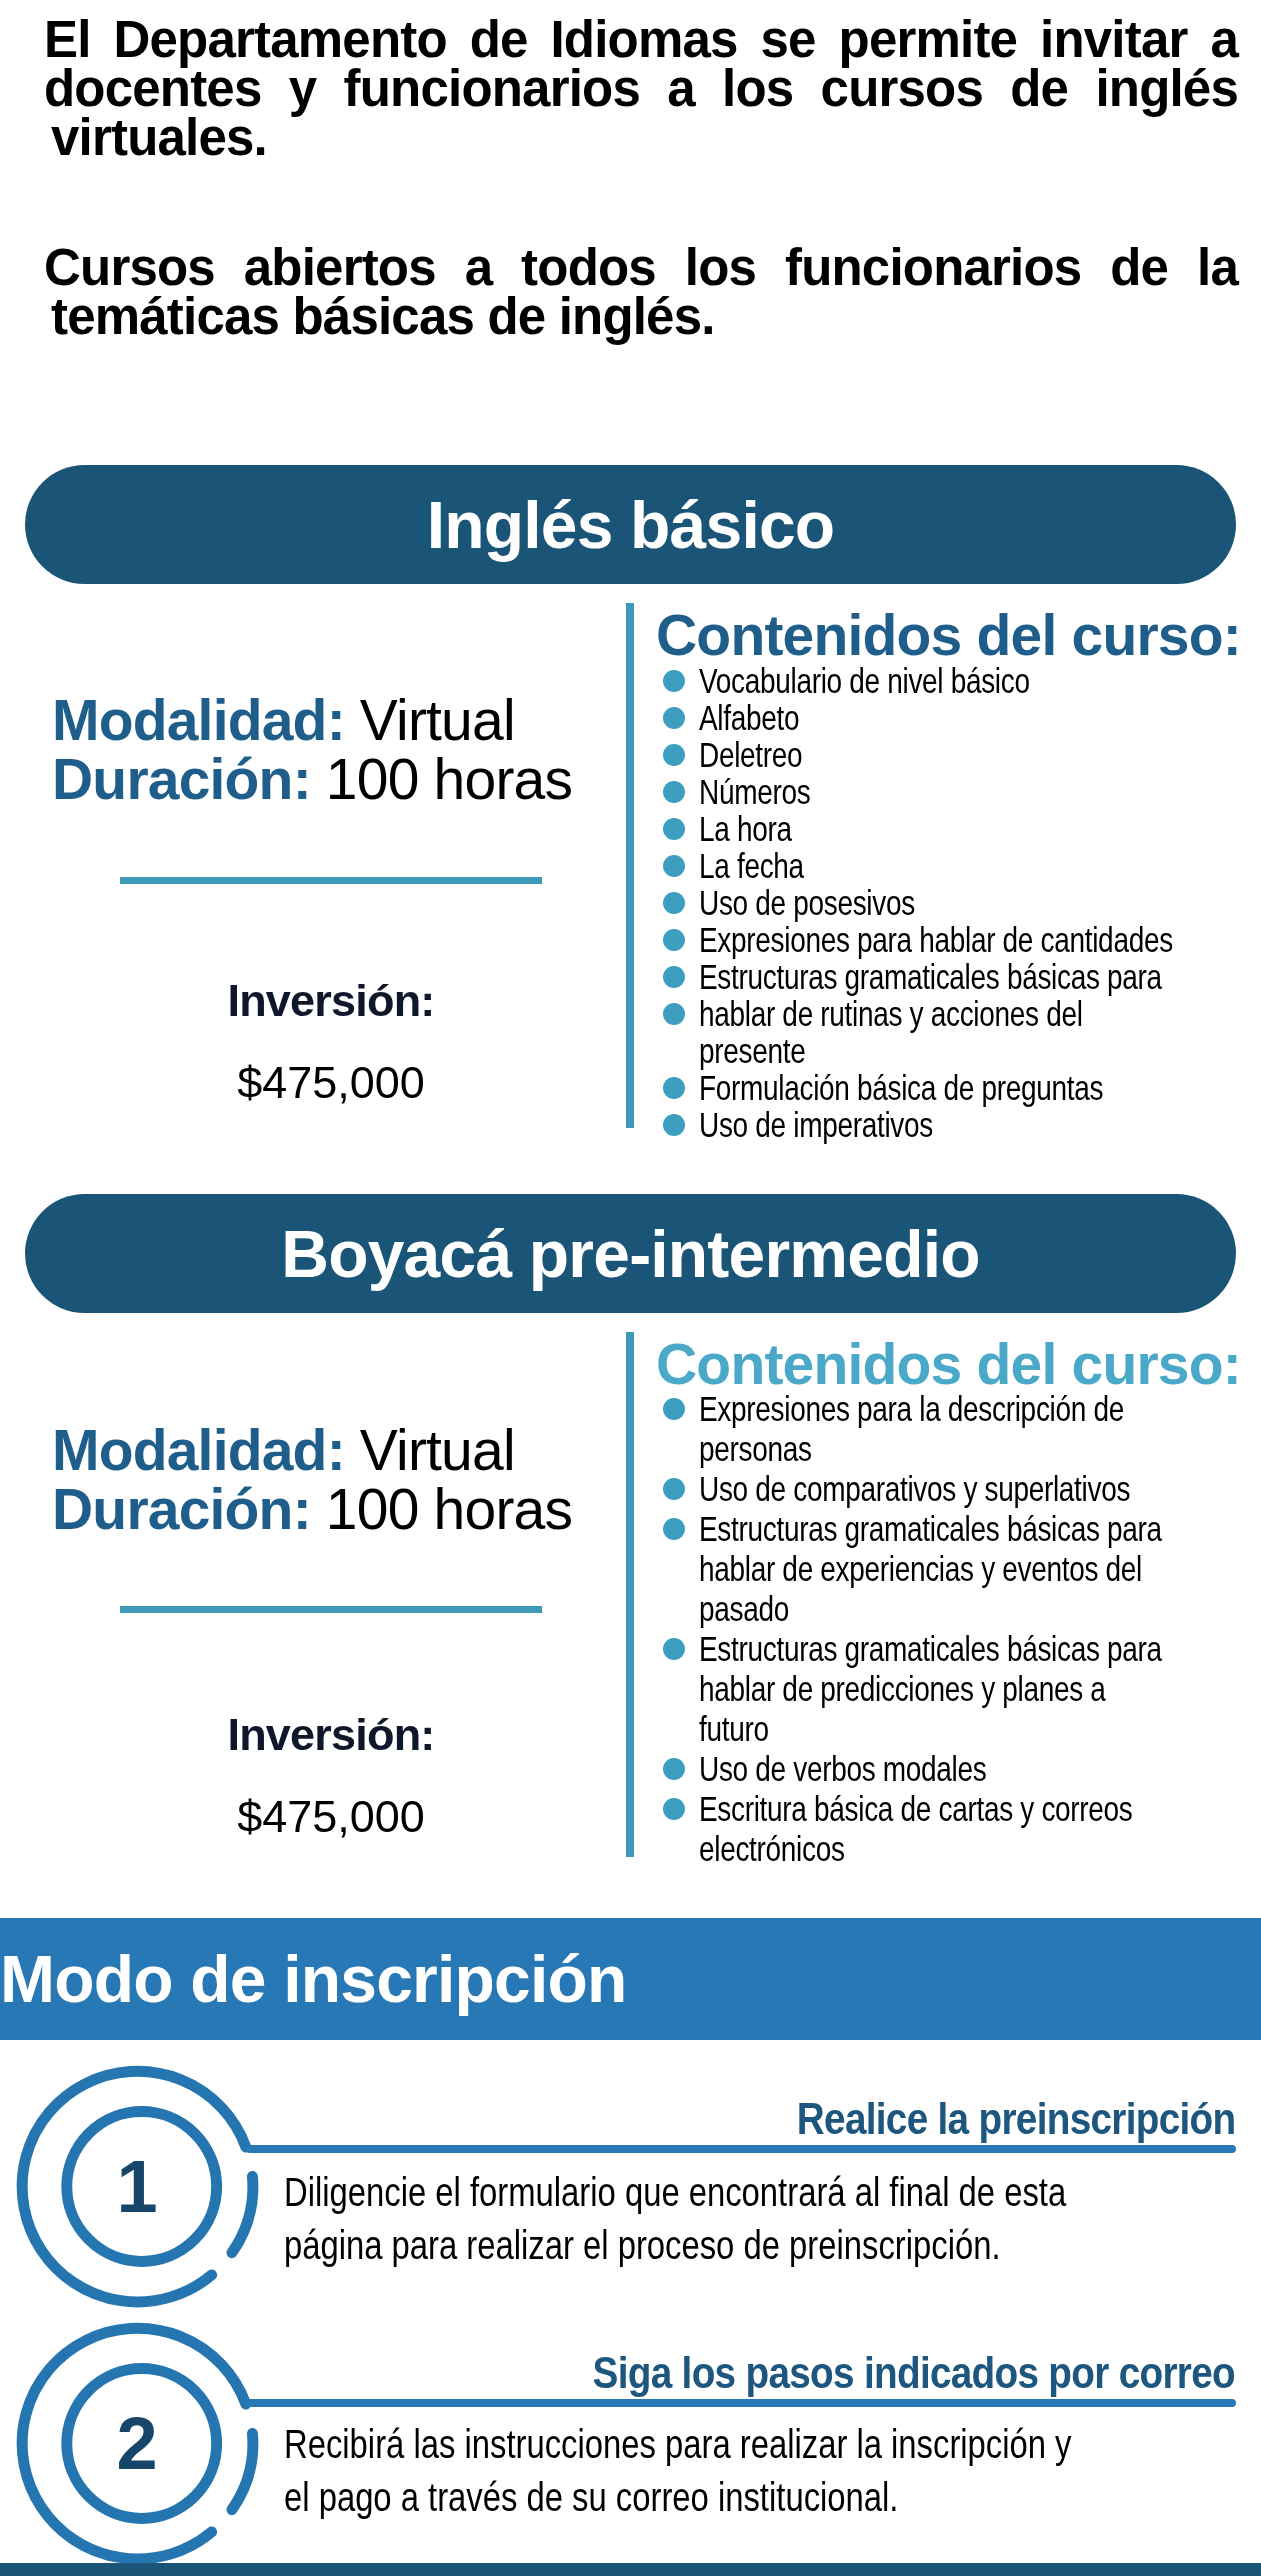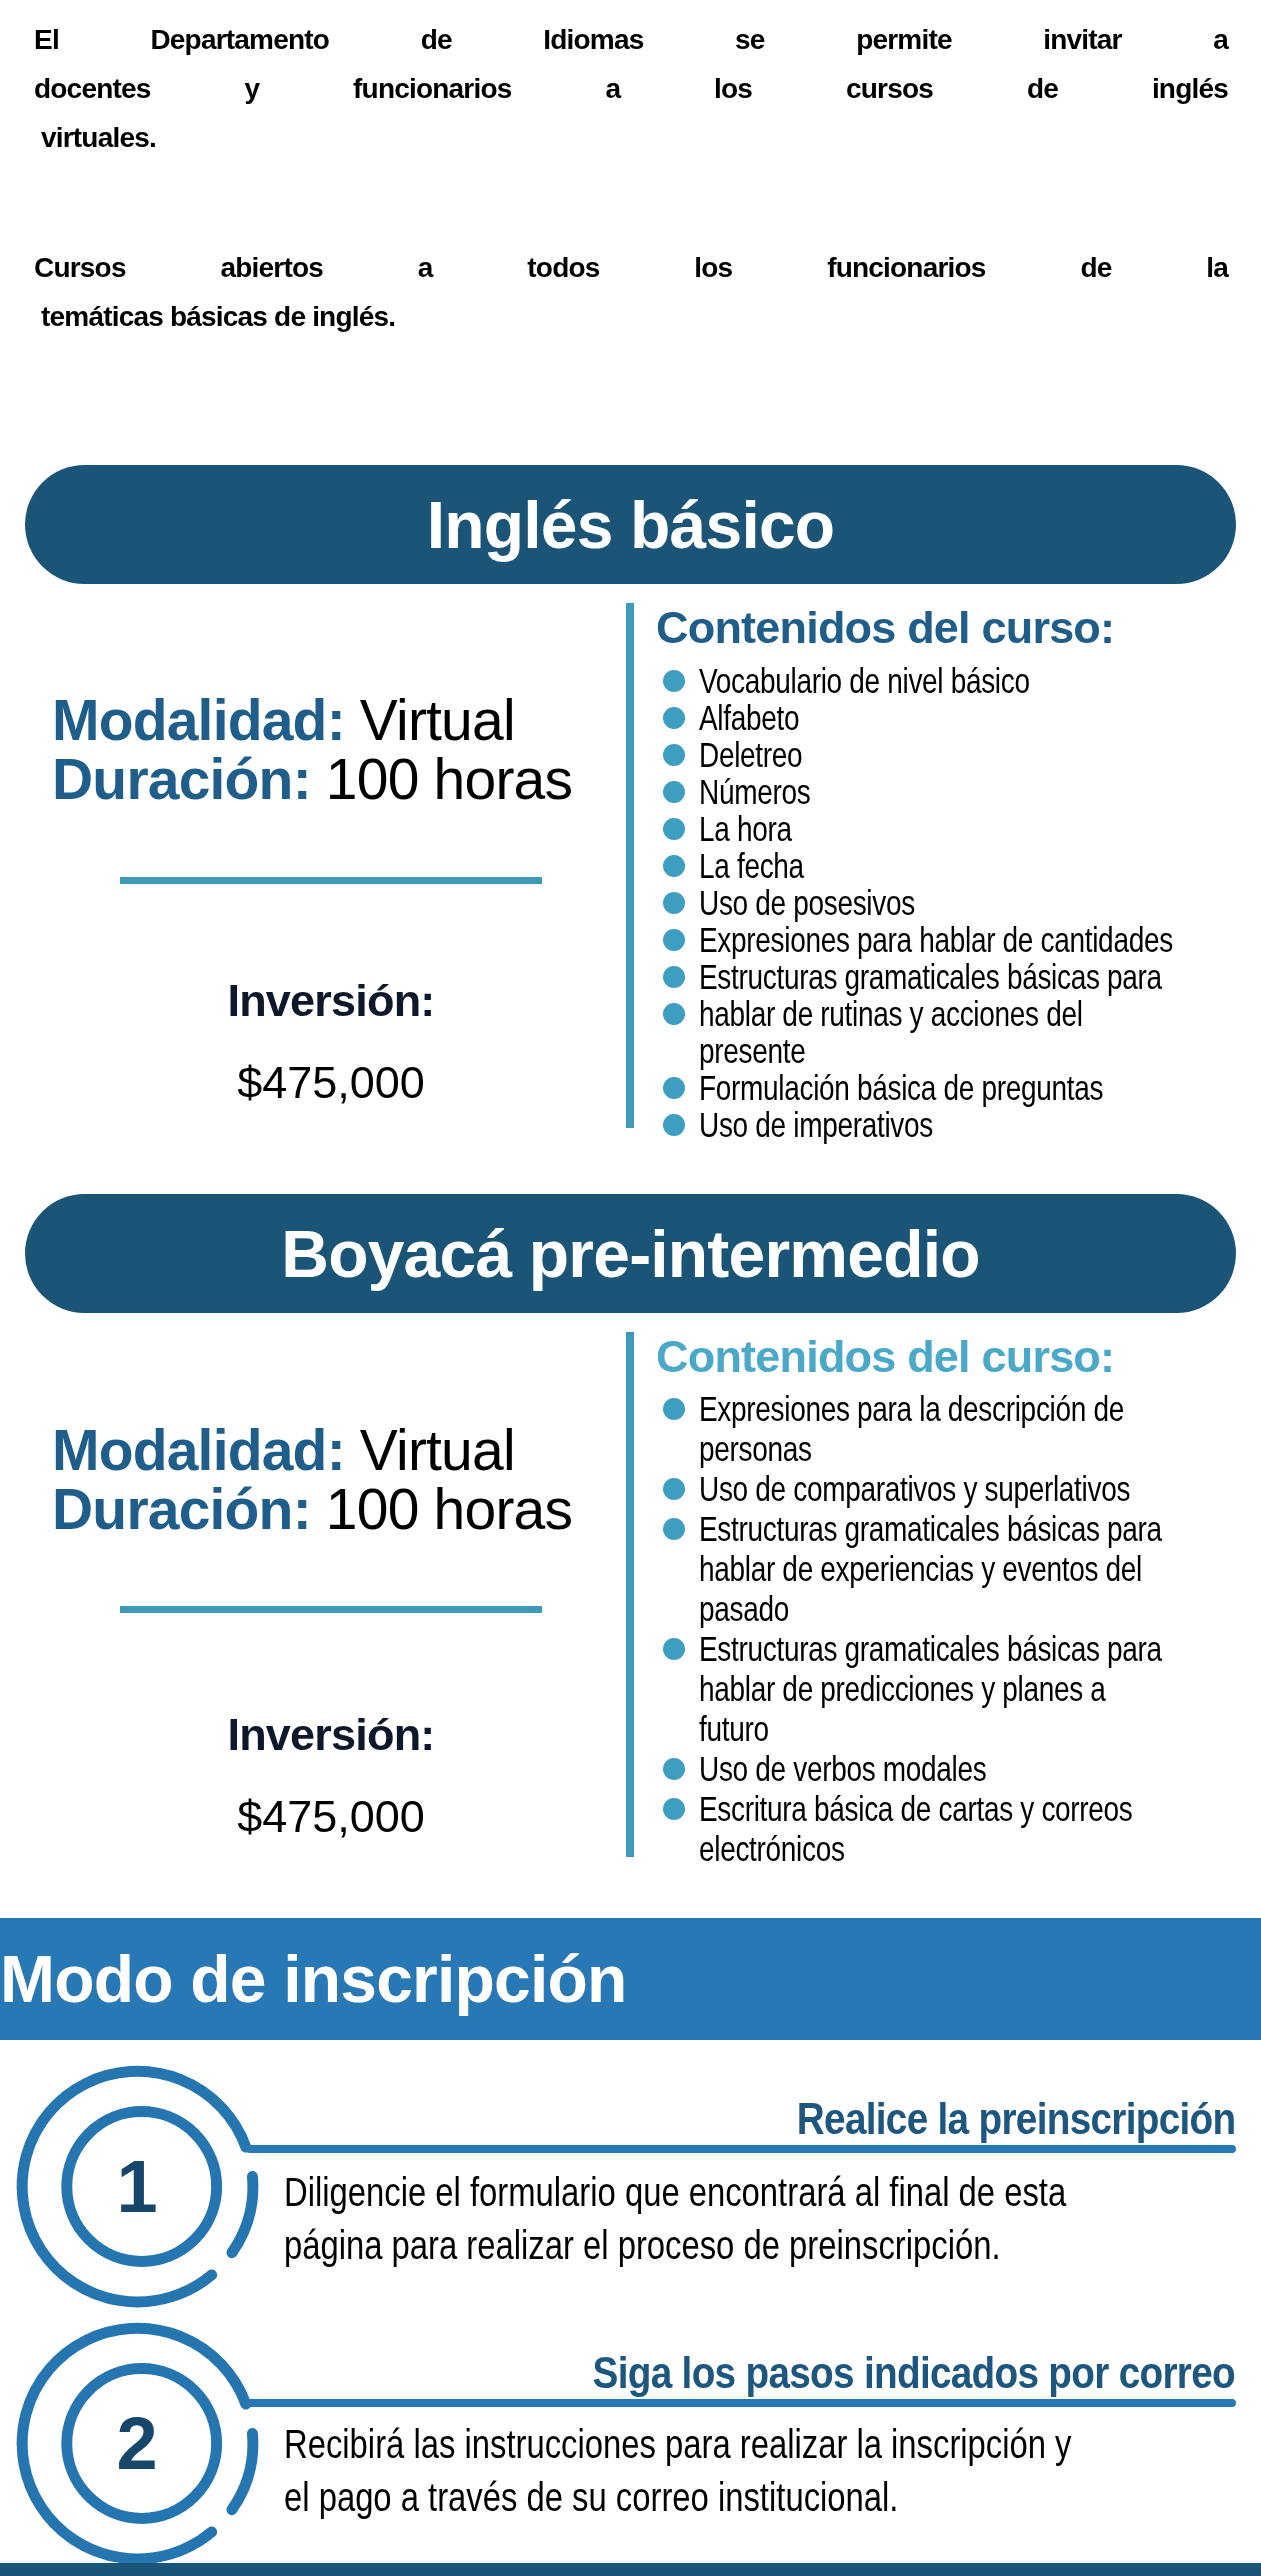--- a/index.html
+++ b/index.html
@@ -1,32 +1,32 @@
 <!DOCTYPE html>
 <html style="font-size:13.4px"><head>
 <meta charset="utf-8">
 <style>
   html,body{margin:0;padding:0;background:#ffffff;}
   .canvas{position:relative;width:1262px;height:2576px;background:#ffffff;overflow:hidden;
           font-family:"Liberation Sans", sans-serif;color:#000;}
 
   
-  .intro{position:absolute;left:34px;width:1194px;font-size:28px;line-height:49px;
+  .intro{position:absolute;left:44px;width:1194px;font-size:51px;line-height:49px;
          font-weight:bold;letter-spacing:-0.8px;}
   .intro .line{text-align:justify;text-align-last:justify;height:49px;white-space:nowrap0;}
   .intro .line.last{text-align:center;text-align-last:left;margin-left:7px;}
 
   
   .pill{position:absolute;left:25px;width:1211px;height:119px;border-radius:61px;
         background:#1A5476;color:#ffffff;display:flex;align-items:center;justify-content:center;
         font-size:66px;font-weight:bold;letter-spacing:-0.8px;}
 
   .vdivider{position:absolute;left:626px;width:7.6px;height:525px;background:#3E9AB8;}
 
-  .contents-heading{position:absolute;left:656px;font-size:45px;font-weight:bold;
+  .contents-heading{position:absolute;left:656px;font-size:57px;font-weight:bold;
         letter-spacing:-0.8px;white-space:nowrap;}
   .hd1{color:#1F5E8A;}
   .hd2{color:#4AA8C8;}
 
   .clist{position:absolute;left:663px;}
   .clist .li{display:flex;align-items:center;}
   .lh44 .li{height:37px;}
   .lh47 .li{height:40px;}
   .dot{width:22px;height:22px;border-radius:50%;background:#3E9EC0;margin-right:14.3px;flex:0 0 22px;}
   .dot.hidden{visibility:hidden;}

